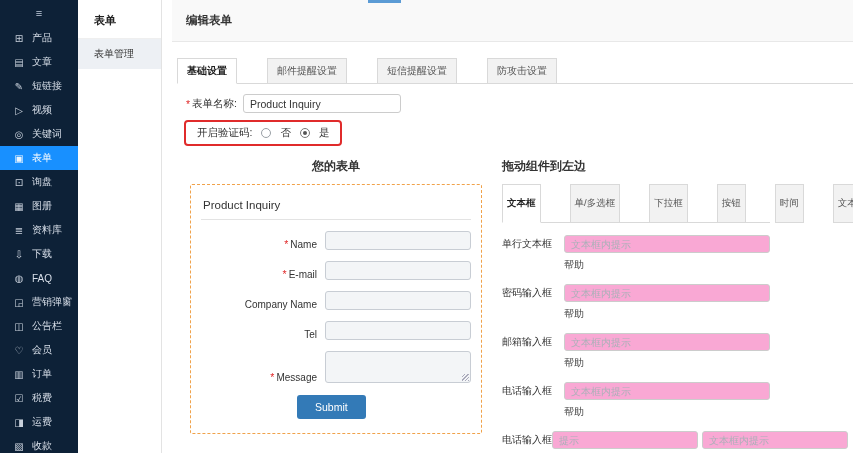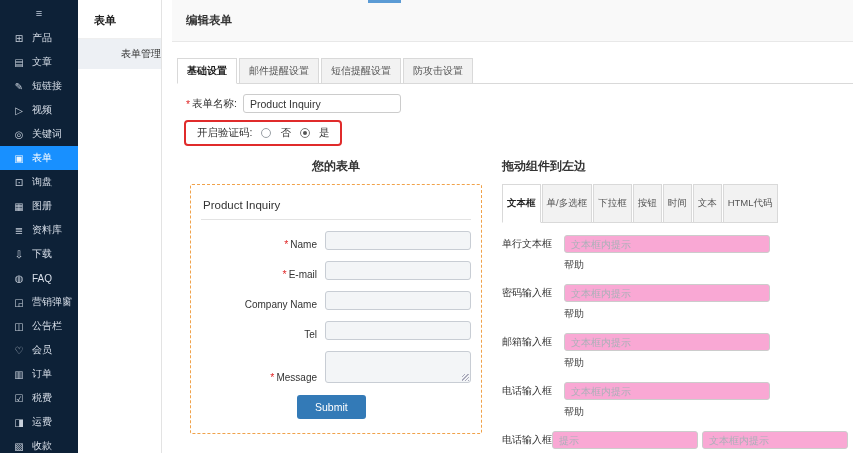--- a/index.html
+++ b/index.html
@@ -21,31 +21,31 @@
     padding-left: 13px; font-size: 10px; cursor: pointer; white-space: nowrap; }
   .sidebar li .ico { width: 12px; text-align: center; font-size: 10px; opacity: .92; }
   .sidebar li.active { background: #1890ff; color: #fff; }
 
   
   .submenu { position: absolute; left: 78px; top: 0; width: 84px; height: 453px;
     background: #fff; border-right: 1px solid #e3e3e3; z-index: 10; }
   .submenu-title { font-size: 11px; font-weight: bold; color: #222;
     padding: 13px 0 10px 16px; border-bottom: 1px solid #efefef; }
   .submenu-item { font-size: 10px; color: #333; padding: 8px 0 8px 16px; cursor: pointer; }
-  .submenu-item.active { background: #edf0f4; text-align: right; }
+  .submenu-item.active { background: #edf0f4; }
 
   
   .main { position: absolute; left: 172px; top: 0; right: 0; height: 453px; background: #fff; }
   .main-header { height: 42px; background: #f9f9f9; border-bottom: 1px solid #e8e8e8;
     display: flex; align-items: center; padding-left: 14px; }
   .page-title { font-size: 11.5px; font-weight: 600; color: #333; }
   .content { padding: 16px 0 0 5px; }
 
   
-  .tabstrip { display: flex; border-bottom: 1px solid #d9d9d9; align-items: flex-end; }
+  .tabstrip { display: flex; border-bottom: 1px solid #d9d9d9; align-items: flex-end; gap: 28px; }
   .tab { font-size: 10px; color: #555; background: #f2f2f2; border: 1px solid #d9d9d9;
     margin-right: 2px; margin-bottom: -1px; padding: 5px 9px; cursor: pointer;
     white-space: nowrap; }
   .tab.active { background: #fff; border-bottom-color: #fff; color: #222; font-weight: bold; }
 
   .req { color: #e02b2b; margin-right: 2px; font-size: 10.5px; }
 
   .field-row { display: flex; align-items: center; margin: 10px 0 0 9px; }
   .field-row label { font-size: 10.5px; color: #333; }
   .name-input { width: 158px; height: 19px; margin-left: 6px; border: 1px solid #ccc;

